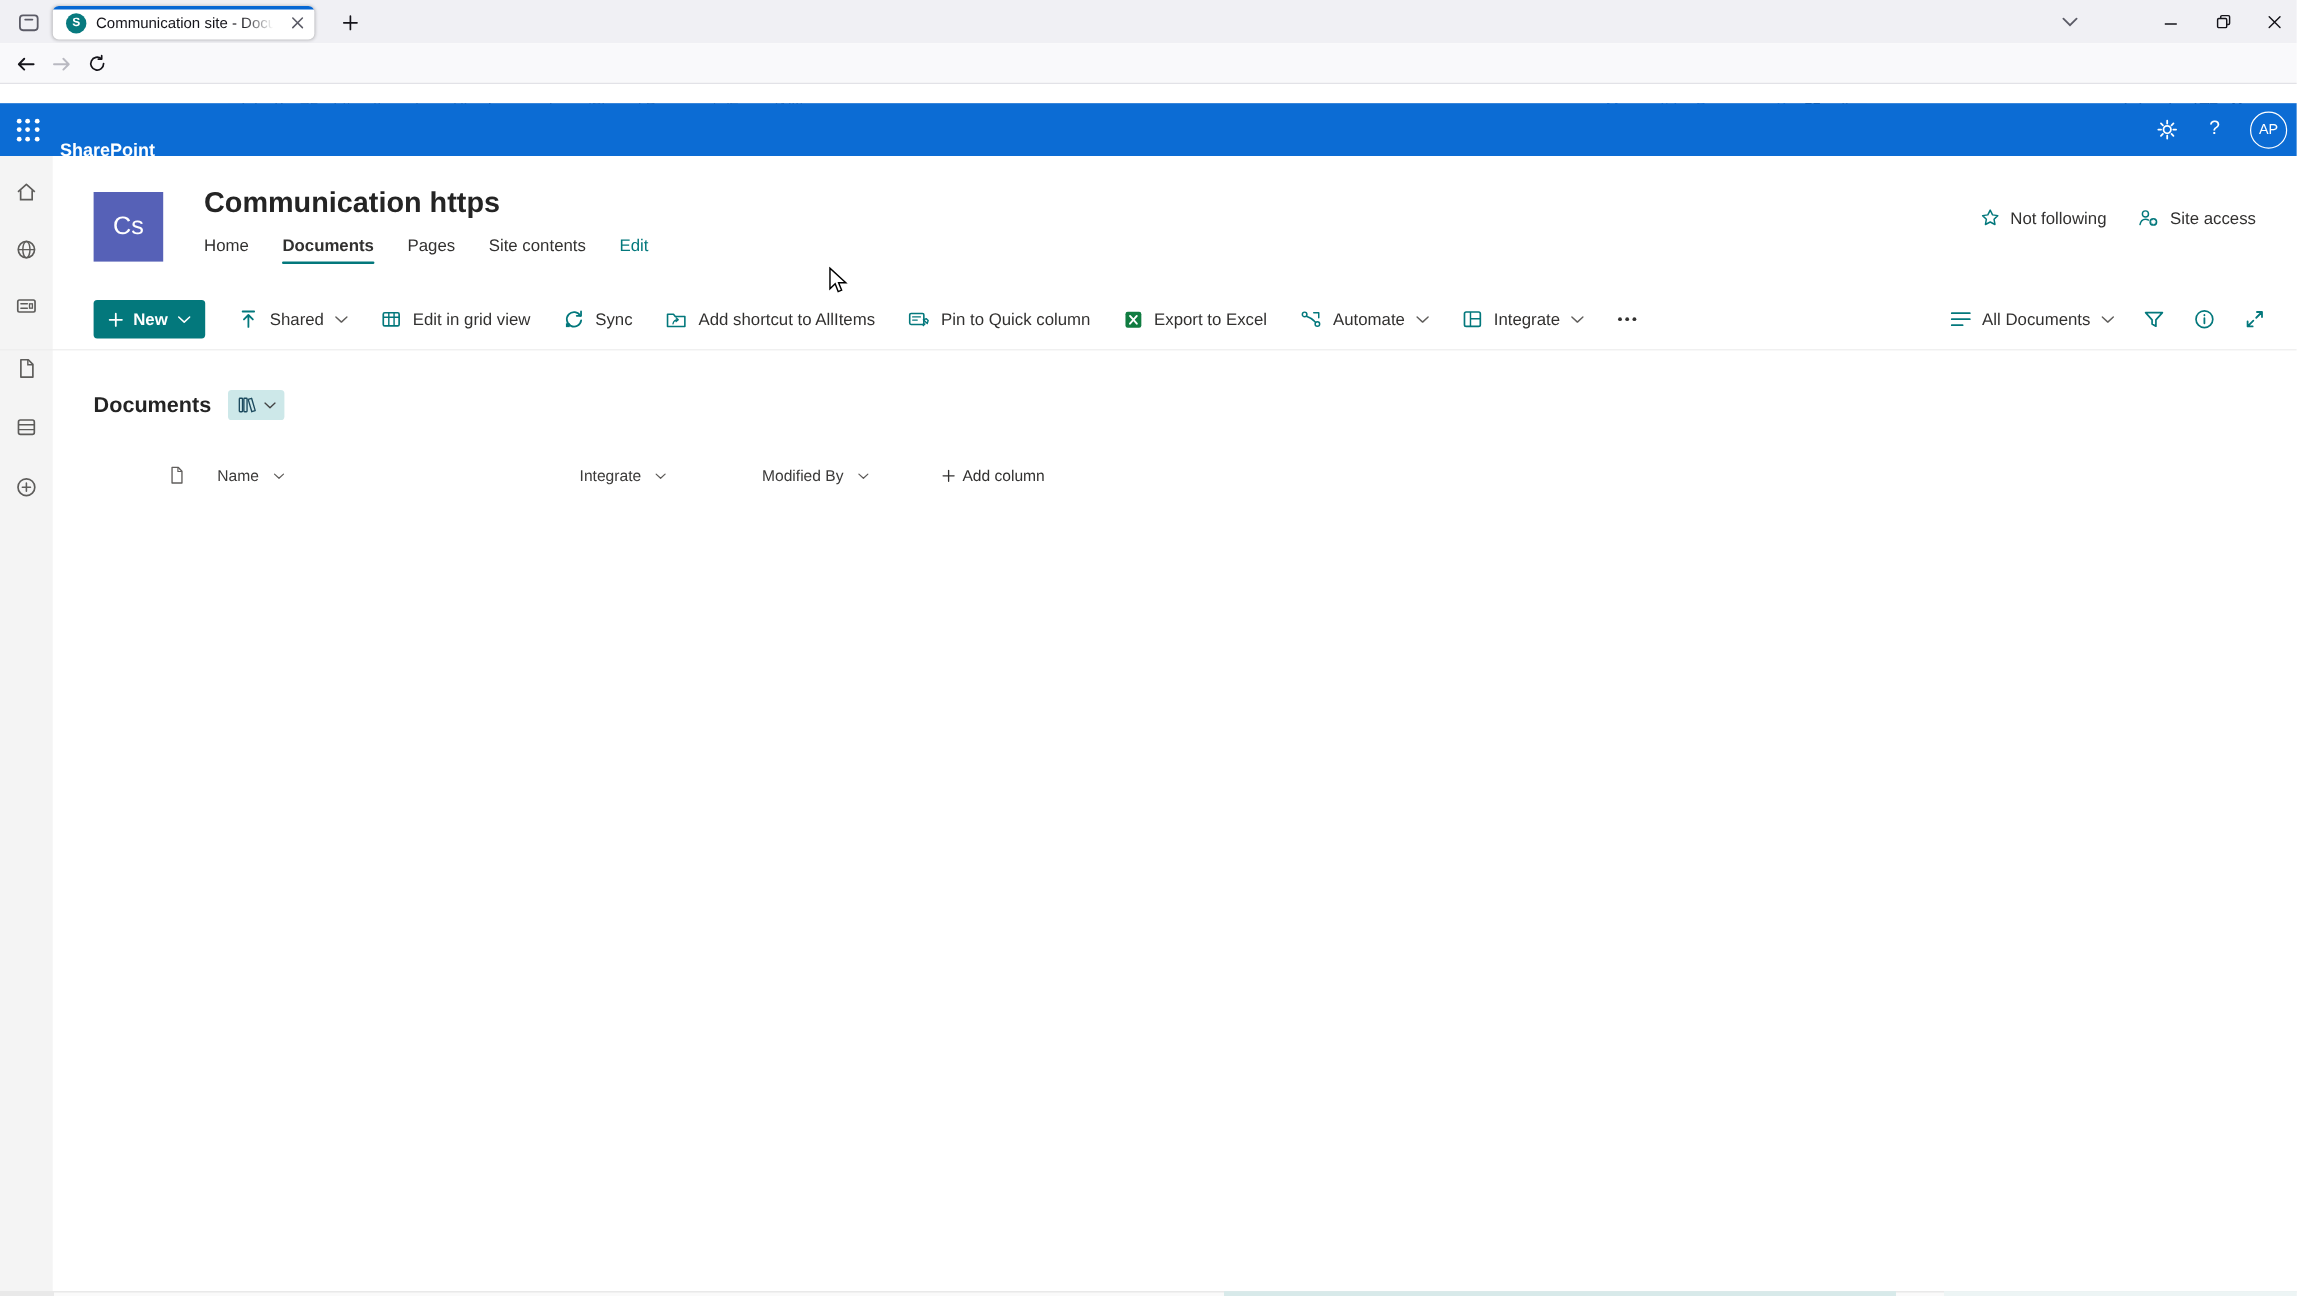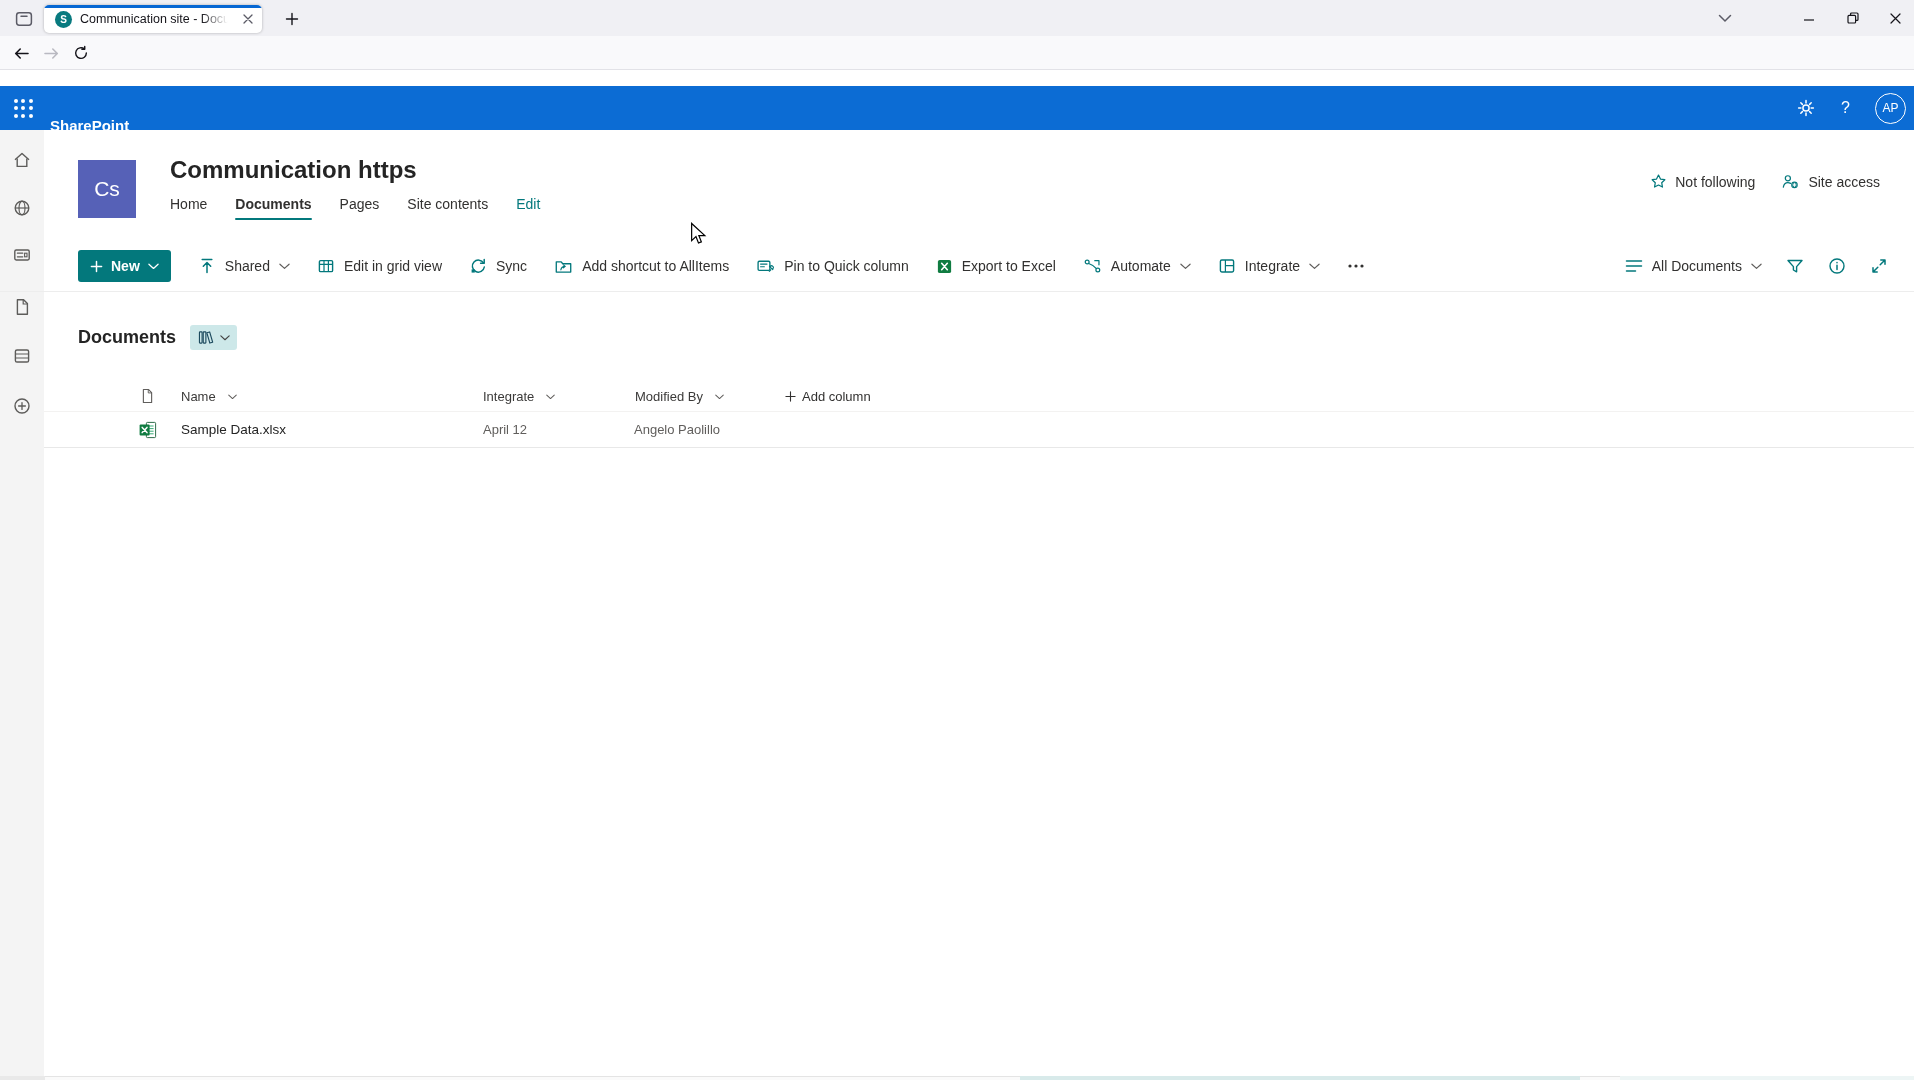--- a/index.html
+++ b/index.html
@@ -557,33 +557,20 @@
           </span>
       </span>
       <span class="gh gh-add">
         <svg width="11" height="11" viewBox="0 0 12 12">
             <path d="M6 1v10M1 6h10" stroke="#323130" stroke-width="1.2" stroke-linecap="round"></path>
           </svg>
         <span>Add column</span>
       </span>
     </div>
 
-    <div class="grid-row">
-      <span class="cell cell-icon">
-        <svg width="20" height="20" viewBox="0 0 20 20">
-            <rect x="8.4" y="2.4" width="9.2" height="15.2" rx="1" fill="#fff" stroke="#185c37" stroke-width=".9"></rect>
-            <path d="M10.4 6h5.2M10.4 8.6h5.2M10.4 11.2h5.2M10.4 13.8h5.2" stroke="#21a366" stroke-width=".9"></path>
-            <rect x="1.6" y="4.6" width="10" height="10.8" rx="1" fill="#107c41"></rect>
-            <path d="M4.2 7.4l4.8 5.2M9 7.4l-4.8 5.2" stroke="#fff" stroke-width="1.5" stroke-linecap="round"></path>
-          </svg>
-      </span>
-      <span class="cell cell-name">Sample Data.xlsx</span>
-      <span class="cell cell-mod">April 12</span>
-      <span class="cell cell-modby">Angelo Paolillo</span>
-    </div>
   </div>
 </div>
 
 <div class="bottom-strip">
   <span class="bs-left"></span>
     <span class="bs-teal"></span>
     <span class="bs-teal2"></span>
 </div>
 
 <div class="cursor">

